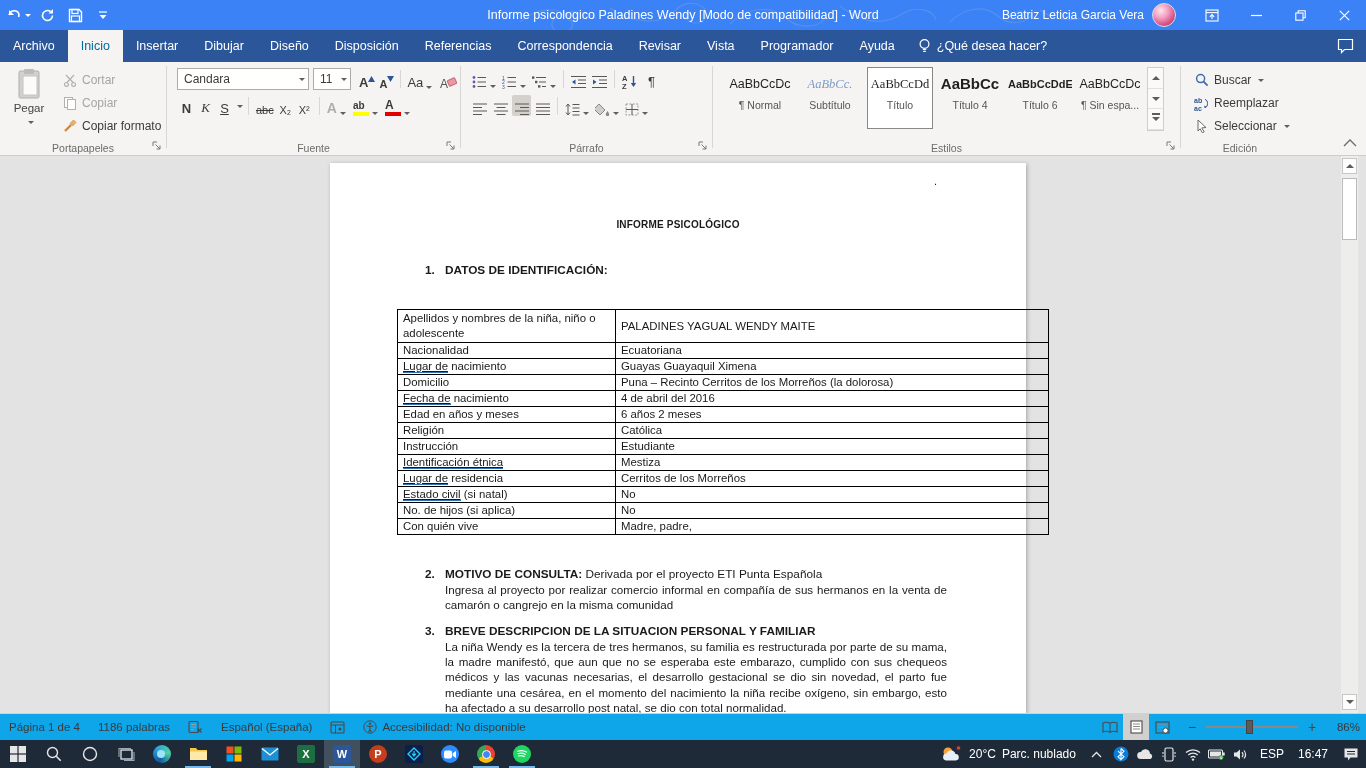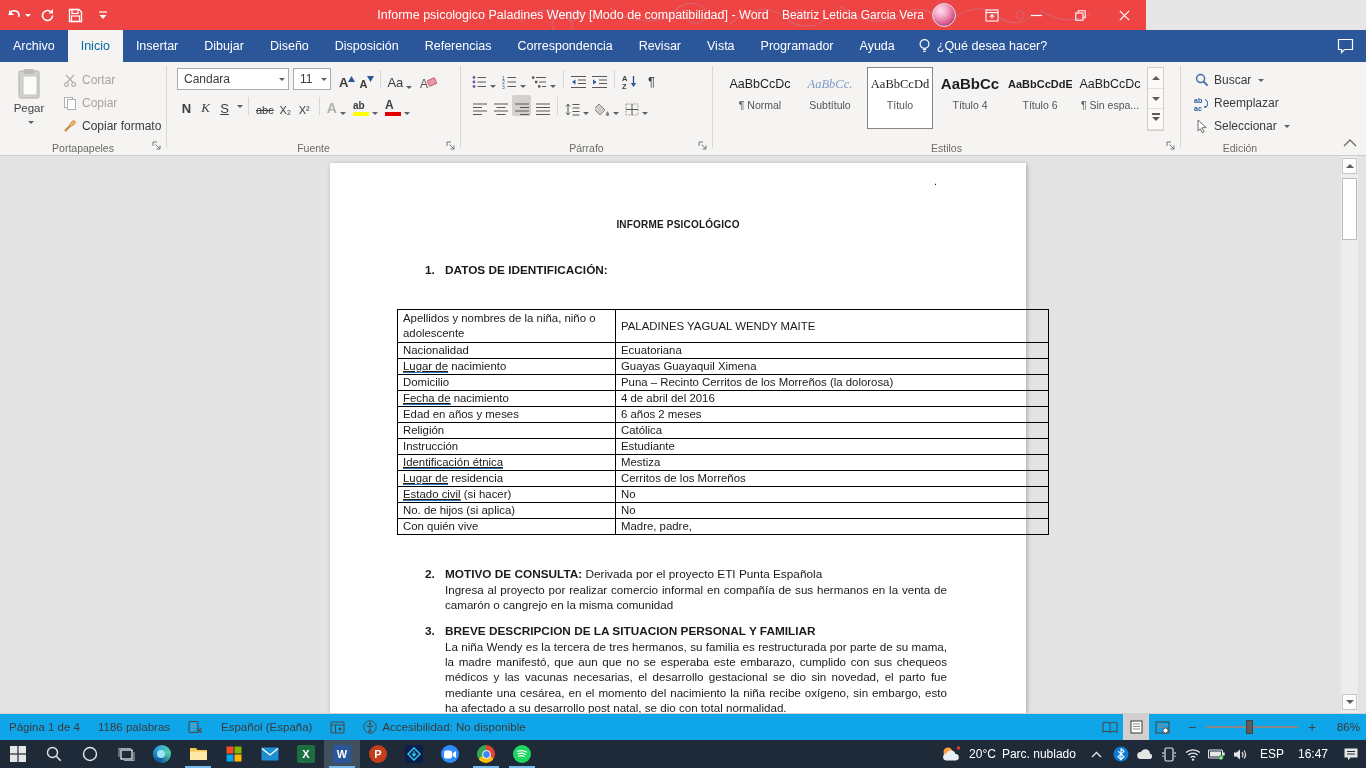--- a/index.html
+++ b/index.html
@@ -1,21 +1,21 @@
 <!DOCTYPE html>
 <html><head>
 <meta charset="utf-8">
 <style>
   *{margin:0;padding:0;box-sizing:border-box}
   html,body{width:1366px;height:768px;overflow:hidden}
   body{font-family:"Liberation Sans",sans-serif;-webkit-font-smoothing:antialiased}
   #root{position:relative;width:1366px;height:768px;background:#e6e6e6;overflow:hidden}
 
   
-  .titlebar{position:absolute;left:0;top:0;width:1146px;height:30px;background:#ef4444;color:#fff;z-index:30}
+  .titlebar{position:absolute;left:0;top:0;width:1366px;height:30px;background:#3b82f6;color:#fff;z-index:30}
   .flourish{position:absolute;left:460px;top:0;opacity:.5}
   .qat{position:absolute;left:6px;top:0;height:30px;display:flex;align-items:center;gap:4px}
   .qbtn{display:inline-flex;align-items:center;justify-content:center;min-width:24px;height:26px;color:#fff;cursor:pointer}
   .wtitle{position:absolute;left:0;right:0;top:0;height:30px;line-height:30px;text-align:center;font-size:12.5px;color:#fff;pointer-events:none}
   .tright{position:absolute;right:0;top:0;height:30px;display:flex;align-items:center}
   .user{font-size:12px;margin-right:8px}
   .avatar{width:24px;height:24px;border-radius:50%;background:radial-gradient(circle at 35% 30%,#ffe3ee 0%,#f2a0c0 35%,#d9578b 65%,#7e2c50 100%);border:1px solid #d8dfeb;margin-right:14px}
   .wbtn{width:44px;height:30px;display:inline-flex;align-items:center;justify-content:center;cursor:pointer}
   .dd{display:inline-block;width:0;height:0;border:3px solid transparent;border-top-color:#5f5f5f;margin-left:3px;transform:translateY(2px)}
   .dd.w{border-top-color:#fff}
@@ -249,21 +249,21 @@
         <svg width="11" height="11" viewBox="0 0 11 11">
             <path d="M2 2h4M2 2v4" stroke="#777" fill="none"></path>
             <path d="M4.5 4.5L9 9M9 5.5V9H5.5" stroke="#777" fill="none"></path>
           </svg>
       </span>
     </div>
     <div class="vsep" style="left:166px"></div>
 
     <div class="group" style="left:167px;width:293px">
       <div style="position:absolute;left:10px;top:6px;display:flex;align-items:center">
-        <span class="combo" style="width:112px;justify-content:space-between">
+        <span class="combo" style="width:132px;justify-content:space-between">
           <span>Candara</span>
             <span class="dd"></span>
         </span>
         <span class="combo" style="width:38px;justify-content:space-between;margin-left:4px">
           <span>11</span>
             <span class="dd"></span>
         </span>
         <span class="glyphbtn" style="margin-left:6px;font-weight:bold">
             <span>A</span>
             <svg width="7" height="6" viewBox="0 0 7 6" style="margin-bottom:8px">
@@ -575,21 +575,21 @@
             </tr>
         <tr>
               <td class="lbl"><span class="gu">Identificación  étnica</span><span></span></td>
               <td><span>Mestiza</span></td>
             </tr>
         <tr>
               <td class="lbl"><span class="gu">Lugar  de</span><span> residencia</span></td>
               <td><span>Cerritos de los Morreños</span></td>
             </tr>
         <tr>
-              <td class="lbl"><span class="gu">Estado  civil</span><span> (si hacer)</span></td>
+              <td class="lbl"><span class="gu">Estado  civil</span><span> (si natal)</span></td>
               <td><span>No</span></td>
             </tr>
         <tr>
               <td class="lbl"><span class="gu"></span><span>No.  de hijos (si aplica)</span></td>
               <td><span>No</span></td>
             </tr>
         <tr>
               <td class="lbl"><span class="gu"></span><span>Con quién vive</span></td>
               <td><span>Madre, padre,</span></td>
             </tr>

